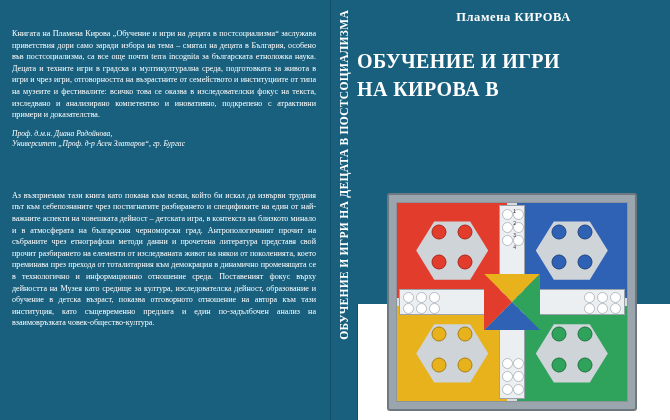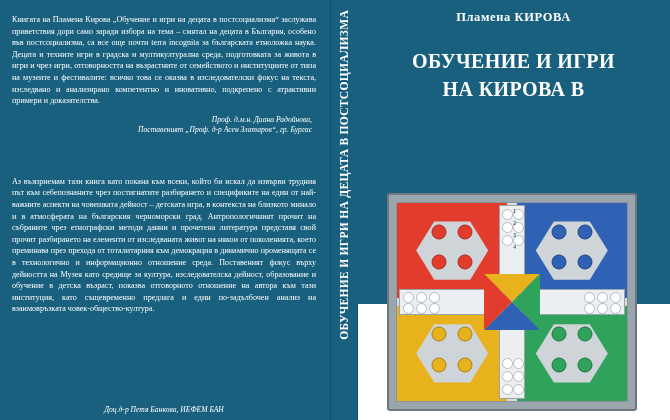--- a/index.html
+++ b/index.html
@@ -32,27 +32,26 @@
     padding: 10px 14px 8px 12px;
   }
   .back-para {
     color: #ffffff;
     font-size: 8.1px;
     line-height: 11.6px;
     text-align: justify;
     font-family: "Liberation Serif", serif;
   }
   .back-para-1 {
-    margin-top: 4px;
+    margin-top: 18px;
   }
   .blurb-credit {
     color: #ffffff;
     font-size: 7.6px;
     font-style: italic;
-    text-align: right;
     line-height: 10.5px;
     margin-top: 1px;
     padding-right: 4px;
   }
   .back-para-2 {
     margin-top: 40px;
   }
   .blurb-credit-2 {
     position: absolute;
     left: 12px;
@@ -111,21 +110,20 @@
     text-align: center;
     color: #ffffff;
     font-family: "Liberation Serif", serif;
     font-weight: bold;
     font-size: 12.5px;
     letter-spacing: 0.6px;
     margin-top: 10px;
   }
   .title-block {
     margin-top: 22px;
-    text-align: center;
     color: #ffffff;
     font-family: "Liberation Serif", serif;
     font-weight: bold;
     font-size: 20px;
     line-height: 28px;
     letter-spacing: 0.4px;
   }
   .title-line {
     display: block;
   }
@@ -244,24 +242,23 @@
 </style>
 </head>
 <body>
 
 <div class="cover-wrap">
 
   <div class="back-cover">
     <p class="back-para back-para-1">Книгата на Пламена Кирова „Обучение и игри на децата в постсоциализма“ заслужава приветствия дори само заради избора на тема – смятал на децата в България, особено във постсоциализма, са все още почти terra incognita за българската етноложка наука. Децата и техните игри в градска и мултикултурална среда, подготовката за живота в игри и чрез игри, отговорността на възрастните от семейството и институциите от типа на музеите и фестивалите: всичко това се оказва в изследователски фокус на текста, изследвано и анализирано компетентно и иновативно, подкрепено с атрактивни примери и доказателства.</p>
     <div class="blurb-credit">
       <div>Проф. д.м.н. Диана Радойнова,</div>
-      <div>Поставеният „Проф. д-р Асен Златаров“, гр. Бургас</div>
+      <div>Университет „Проф. д-р Асен Златаров“, гр. Бургас</div>
     </div>
     <p class="back-para back-para-2">Аз възприемам тази книга като покана към всеки, който би искал да извърви трудния път към себепознаните чрез постигнатите разбирането и спецификите на един от най-важните аспекти на човешката дейност – детската игра, в контекста на близкото минало и в атмосферата на българския черноморски град. Антропологичният прочит на събраните чрез етнографски методи данни и прочетена литература представя свой прочит разбирането на елементи от изследваната живот на някои от поколенията, което преминава през прехода от тоталитарния към демокрация в динамично променящата се в технологично и информационно отношение среда. Поставеният фокус върху дейността на Музея като средище за култура, изследователска дейност, образование и обучение в детска възраст, показва отговорното отношение на автора към тази институция, като същевременно предлага и един по-задълбочен анализ на взаимовръзката човек-общество-култура.</p>
-    <div class="blurb-credit-2">Доц.д-р Петя Банкова, ИЕФЕМ БАН</div>
   </div>
 
   <div class="spine">
     <div class="spine-text">ОБУЧЕНИЕ И ИГРИ НА ДЕЦАТА В ПОСТСОЦИАЛИЗМА</div>
   </div>
 
   <div class="front-cover">
     <div class="author">Пламена КИРОВА</div>
     <div class="title-block">
       <span class="title-line">ОБУЧЕНИЕ И ИГРИ</span>

